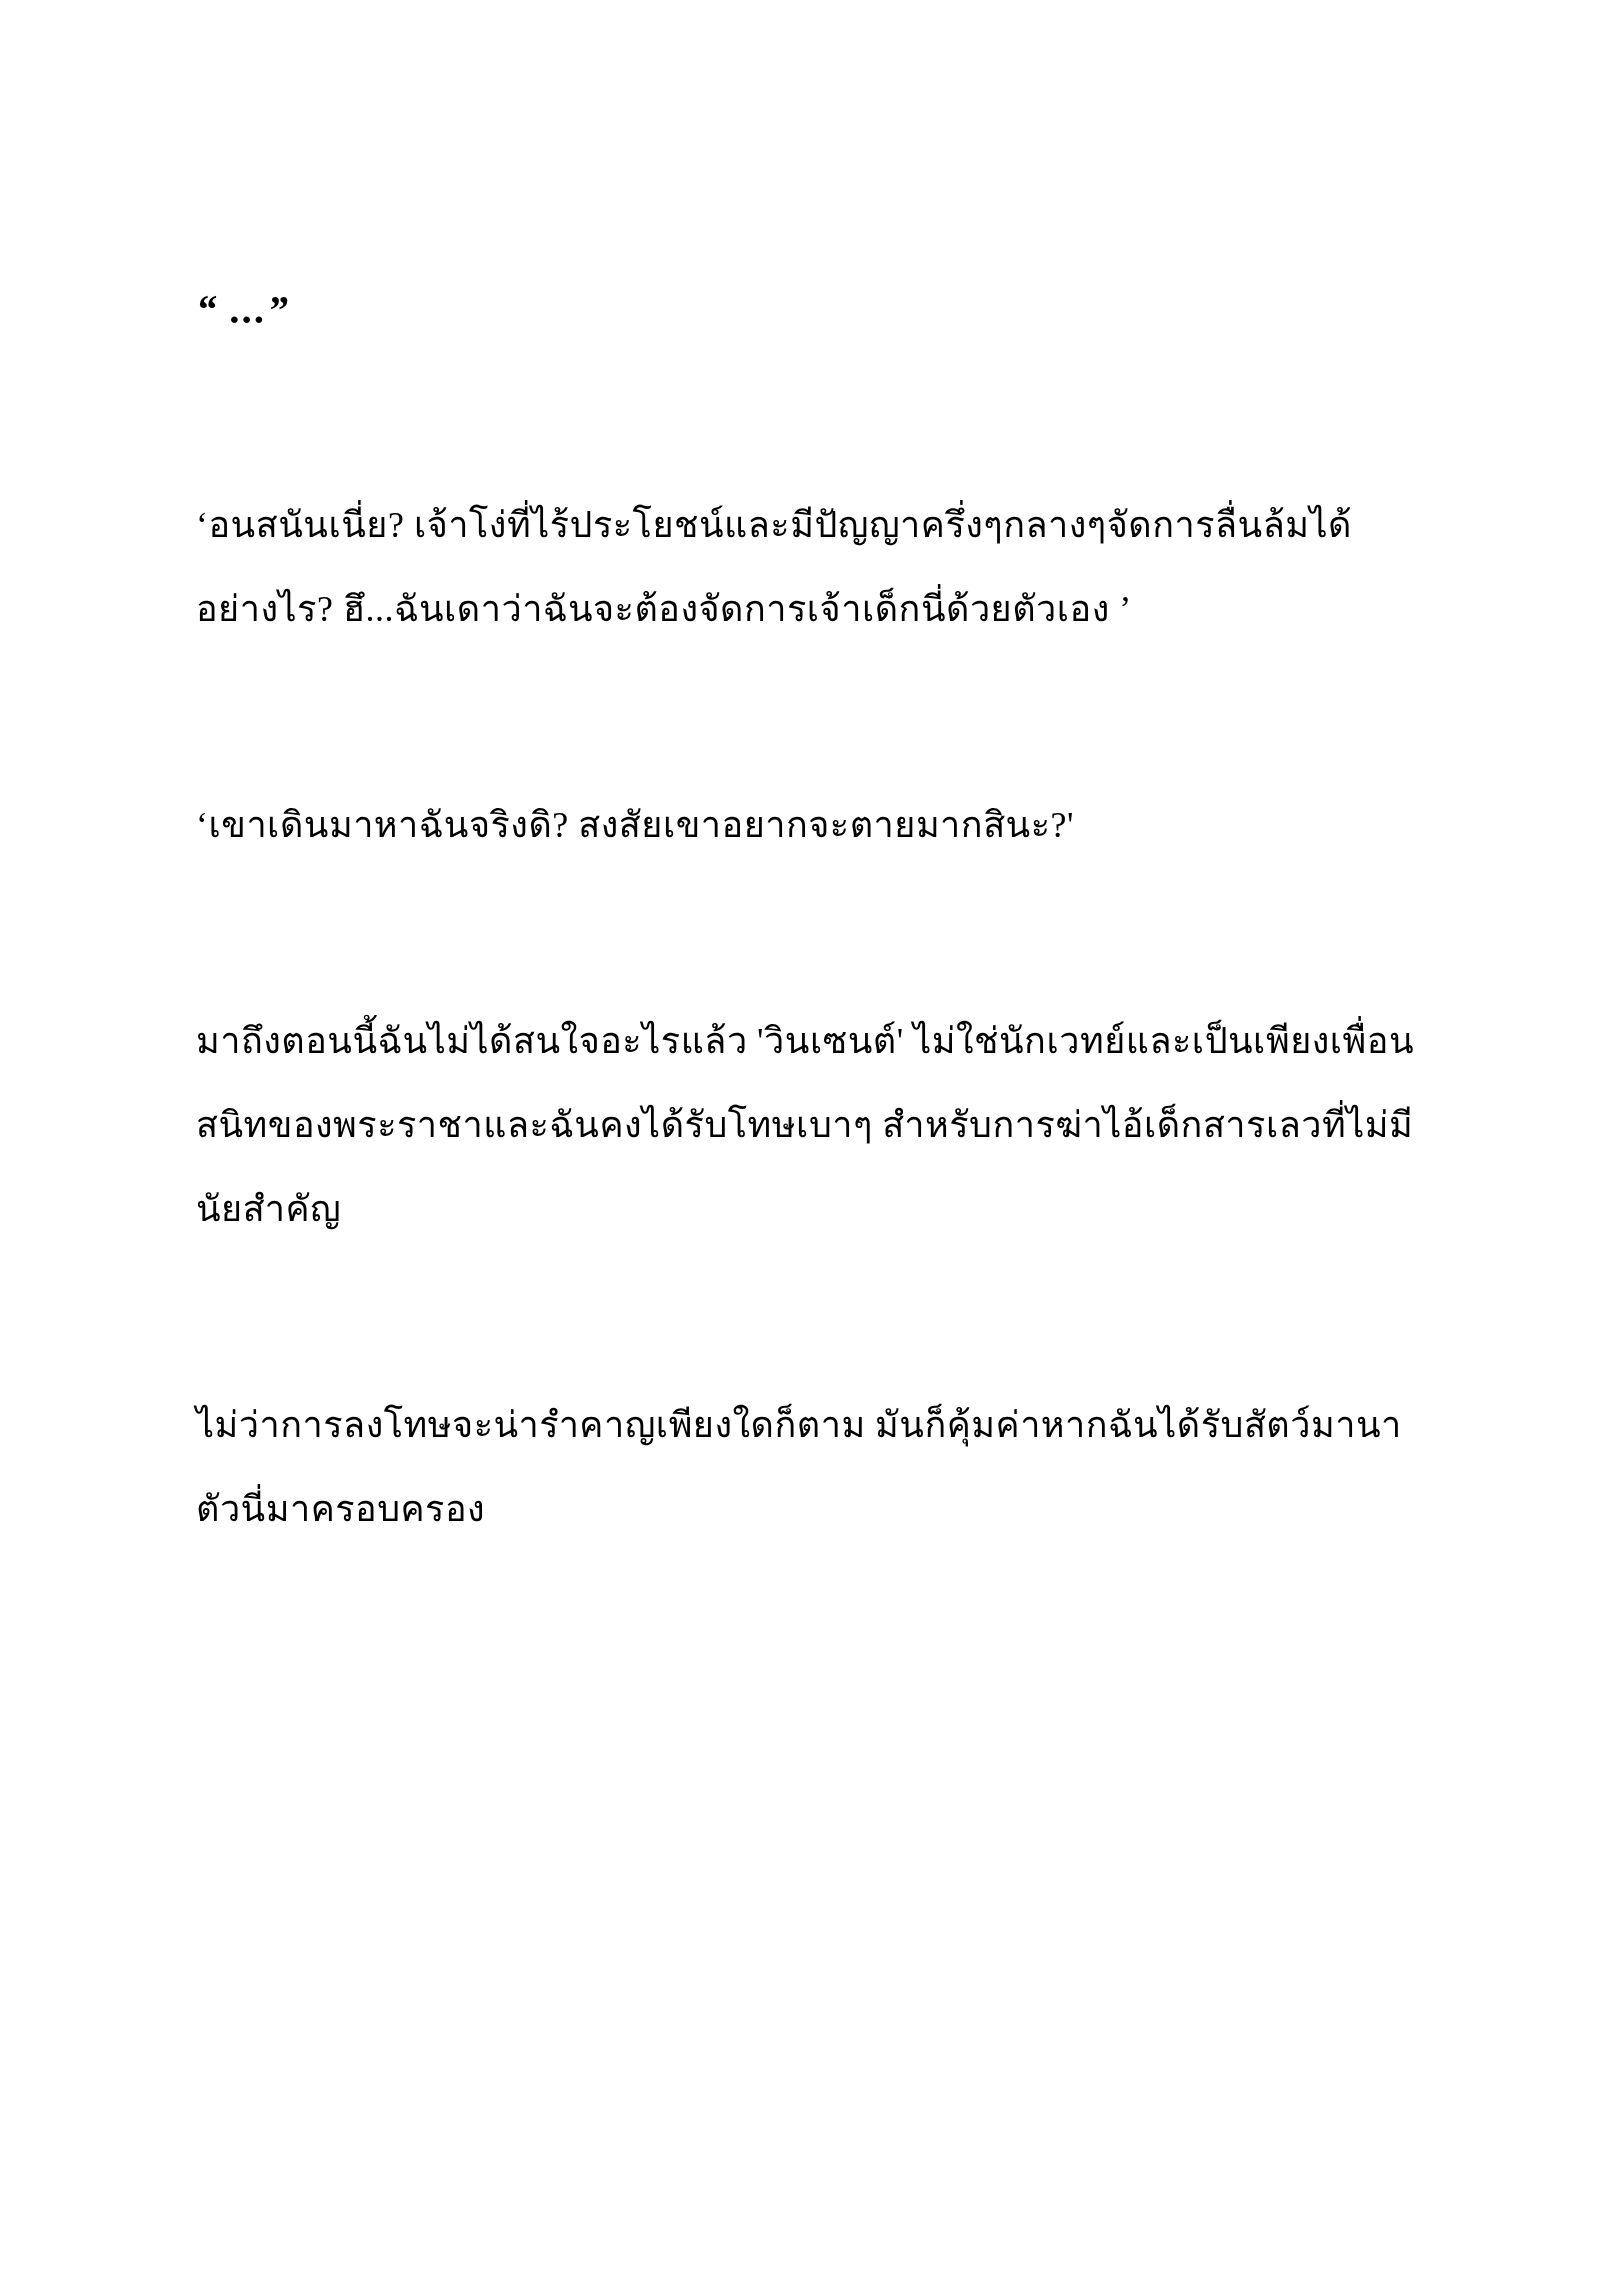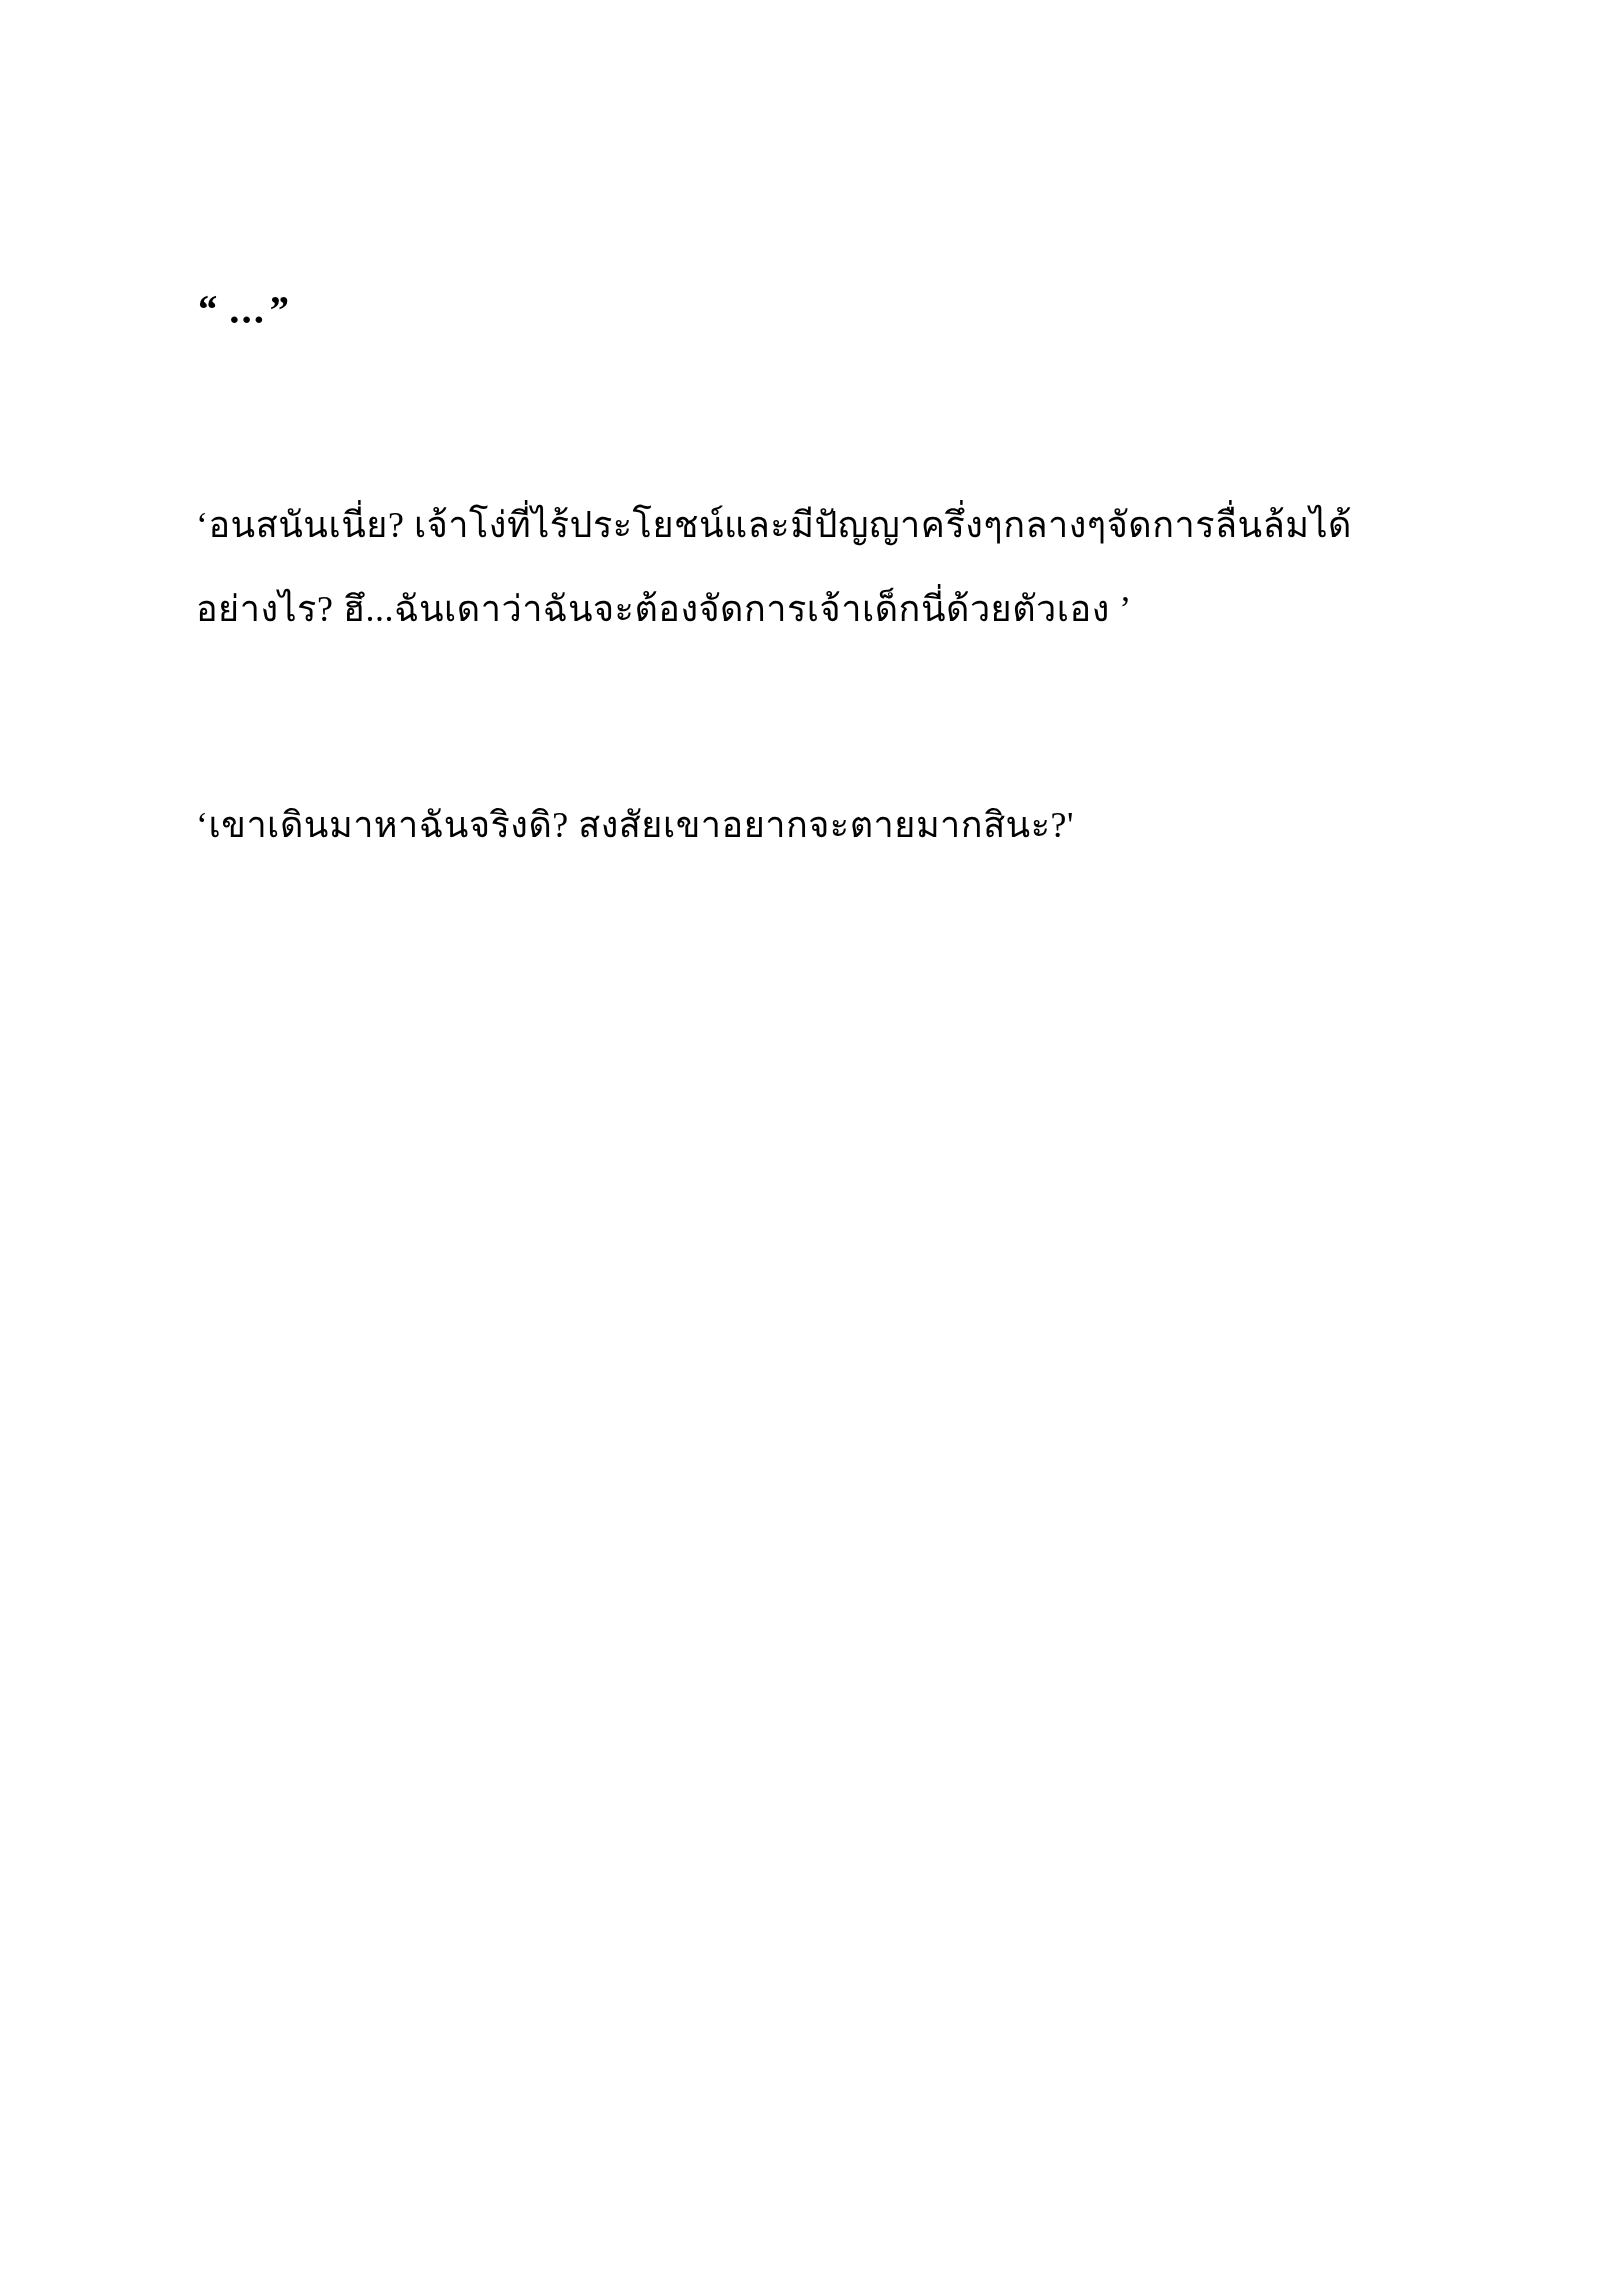--- a/index.html
+++ b/index.html
@@ -45,15 +45,17 @@
 
 <div class="page">
   <p class="doc-paragraph quote-ellipsis">“ ...”</p>
 
   <p class="doc-paragraph">‘อนสนันเนี่ย? เจ้าโง่ที่ไร้ประโยชน์และมีปัญญาครึ่งๆกลางๆจัดการลื่นล้มได้อย่างไร? ฮึ...ฉันเดาว่าฉันจะต้องจัดการเจ้าเด็กนี่ด้วยตัวเอง ’</p>
 
 
 
   <p class="doc-paragraph">‘เขาเดินมาหาฉันจริงดิ? สงสัยเขาอยากจะตายมากสินะ?'</p>
 
+  <p class="doc-paragraph">มาถึงตอนนี้ฉันไม่ได้สนใจอะไรแล้ว 'วินเซนต์' ไม่ใช่นักเวทย์และเป็นเพียงเพื่อนสนิทของพระราชาและฉันคงได้รับโทษเบาๆ สำหรับการฆ่าไอ้เด็กสารเลวที่ไม่มีนัยสำคัญ</p>
 
+  <p class="doc-paragraph">ไม่ว่าการลงโทษจะน่ารำคาญเพียงใดก็ตาม มันก็คุ้มค่าหากฉันได้รับสัตว์มานาตัวนี่มาครอบครอง</p>
 </div>
 
 
 </body></html>

